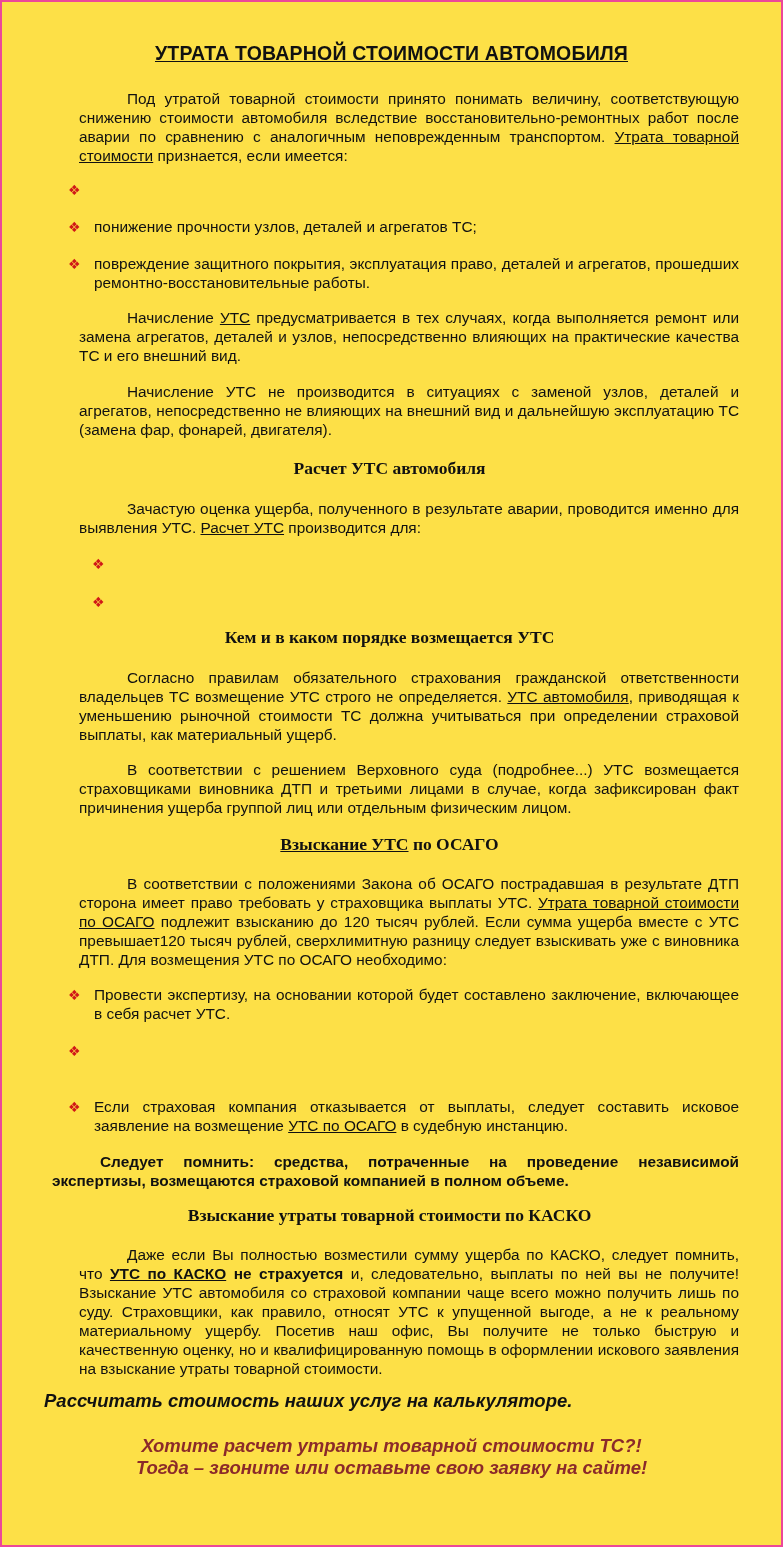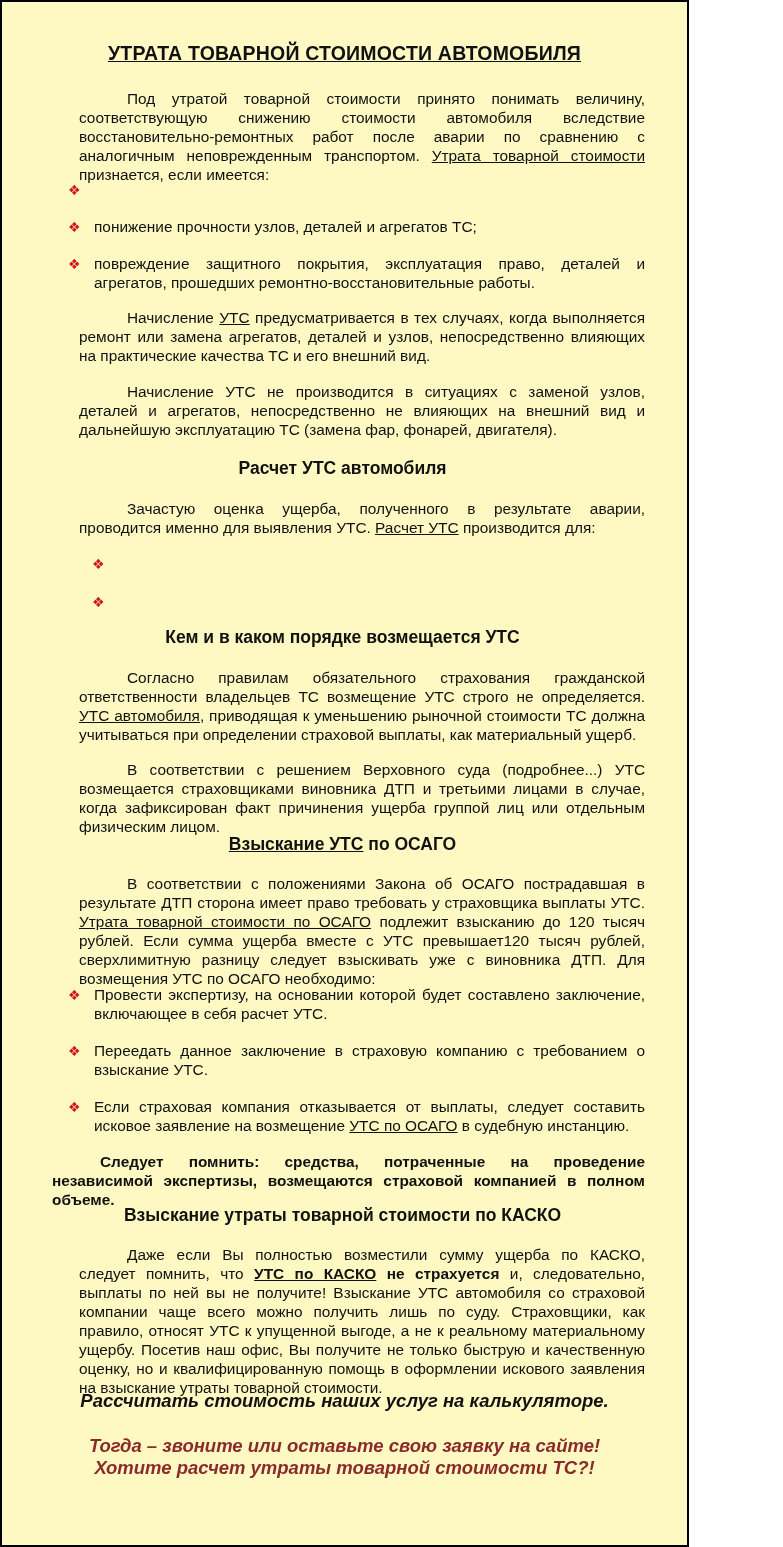--- a/index.html
+++ b/index.html
@@ -1,44 +1,44 @@
 <!DOCTYPE html>
 <html><head>
 <meta charset="utf-8">
 <style>
   html, body { margin: 0; padding: 0; background: #ffffff; }
   body { width: 783px; height: 1547px; }
   .page {
     position: relative;
     box-sizing: border-box;
-    width: 689px; height: 1547px;
-    border: 2px solid #000000;
+    width: 783px; height: 1547px;
+    border: 2px solid #ec4899;
     border-right-width: 2px;
-    background: #fef9c3;
+    background: #fde047;
     font-family: "Liberation Sans", sans-serif;
     color: #111;
     font-size: 15.4px;
     line-height: 19px;
   }
   .content { position: absolute; left: 42px; right: 42px; top: 0; }
   .title {
     position: absolute; top: 42px; left: 0; right: 0;
     text-align: center; font-weight: bold; font-size: 19.5px;
     text-decoration: underline; letter-spacing: 0.2px;
   }
   .p { position: absolute; left: 0; right: 0; text-align: justify; text-align-last: left; margin-left: 35px; }
   .ind { text-indent: 48px; }
   .u { text-decoration: underline; }
-  .h2 { position: absolute; left: 0; right: 4px; text-align: center; font-weight: bold; font-size: 17.5px; }
+  .h2 { position: absolute; left: 0; right: 4px; text-align: center; font-weight: bold; font-size: 17.5px; font-family: Liberation Serif, serif; }
   .li { position: absolute; left: 22px; right: 0; text-align: justify; text-align-last: left; padding-left: 28px; }
   .li .bullet { position: absolute; left: 2px; top: 1px; color: #d01818; font-size: 14px; }
   .li2 { position: absolute; left: 48px; right: 0; padding-left: 46px; }
   .li2 .bullet { position: absolute; left: 0; top: 1px; color: #d01818; font-size: 14px; }
   .note { position: absolute; left: 8px; right: 0; text-align: justify; text-align-last: left; font-weight: bold; text-indent: 48px; }
-  .calc { position: absolute; left: 0; right: 0; text-align: center; font-weight: bold; font-style: italic; font-size: 18.5px; }
+  .calc { position: absolute; left: 0; right: 0; text-align: left; font-weight: bold; font-style: italic; font-size: 18.5px; }
   .cta { position: absolute; left: 0; right: 0; text-align: center; font-weight: bold; font-style: italic; font-size: 18.5px; color: #8b2a2a; line-height: 22px; }
   .b { font-weight: bold; }
 </style>
 </head>
 <body>
 
 <div class="page">
   <div class="content">
 
     <div class="title">УТРАТА ТОВАРНОЙ СТОИМОСТИ АВТОМОБИЛЯ</div>
@@ -64,30 +64,30 @@
 
     <div class="p ind" style="top:666px"><span>Согласно правилам  обязательного страхования гражданской ответственности владельцев ТС возмещение УТС строго не определяется. </span><span class="u">УТС автомобиля</span><span>, приводящая к уменьшению рыночной стоимости ТС должна учитываться при определении страховой выплаты, как материальный ущерб.</span></div>
 
     <div class="p ind" style="top:758px">В соответствии с решением Верховного суда (подробнее...) УТС возмещается страховщиками виновника ДТП и третьими лицами в случае, когда зафиксирован факт причинения ущерба группой лиц или отдельным физическим лицом.</div>
 
     <div class="h2" style="top:833px"><span class="u">Взыскание УТС</span><span> по ОСАГО</span></div>
 
     <div class="p ind" style="top:872px"><span>В соответствии с положениями Закона об ОСАГО пострадавшая в результате ДТП сторона  имеет право требовать у страховщика выплаты УТС. </span><span class="u">Утрата товарной стоимости по ОСАГО</span><span> подлежит взысканию до 120 тысяч рублей. Если сумма ущерба вместе с  УТС превышает120 тысяч рублей, сверхлимитную разницу следует взыскивать уже с виновника ДТП. Для возмещения УТС по ОСАГО необходимо:</span></div>
 
     <div class="li" style="top:983px"><span class="bullet">❖</span><span>Провести экспертизу, на основании которой будет составлено заключение, включающее в себя расчет УТС.</span></div>
-    <div class="li" style="top:1039px"><span class="bullet">❖</span><span>Переедать данное заключение в страховую компанию с требованием о взыскание УТС.</span></div>
+    <div class="li" style="top:1039px"><span class="bullet">❖</span></div>
     <div class="li" style="top:1095px"><span class="bullet">❖</span><span>Если страховая компания отказывается от выплаты, следует составить исковое заявление на возмещение </span><span class="u">УТС по ОСАГО</span><span> в судебную инстанцию.</span></div>
 
     <div class="note" style="top:1150px">Следует помнить: средства, потраченные на проведение независимой экспертизы, возмещаются страховой компанией в полном объеме.</div>
 
     <div class="h2" style="top:1204px">Взыскание утраты товарной стоимости по КАСКО</div>
 
     <div class="p ind" style="top:1243px"><span>Даже если Вы полностью возместили сумму ущерба по КАСКО, следует помнить, что </span><span class="u b">УТС по КАСКО</span><span class="b"> не страхуется</span><span> и, следовательно, выплаты по ней вы не получите! Взыскание УТС автомобиля со страховой компании чаще всего можно получить лишь по суду. Страховщики, как правило, относят УТС к упущенной выгоде, а не к реальному материальному ущербу. Посетив наш офис, Вы получите не только быструю и качественную оценку, но и квалифицированную помощь в оформлении искового заявления на взыскание утраты товарной стоимости.</span></div>
 
     <div class="calc" style="top:1389px">Рассчитать стоимость наших услуг на калькуляторе.</div>
 
     <div class="cta" style="top:1433px">
+      <div>Хотите расчет утраты товарной стоимости ТС?!</div>
       <div>Тогда – звоните или оставьте свою заявку на сайте!</div>
-      <div>Хотите расчет утраты товарной стоимости ТС?!</div>
     </div>
 
   </div>
 </div>
 
 </body></html>

